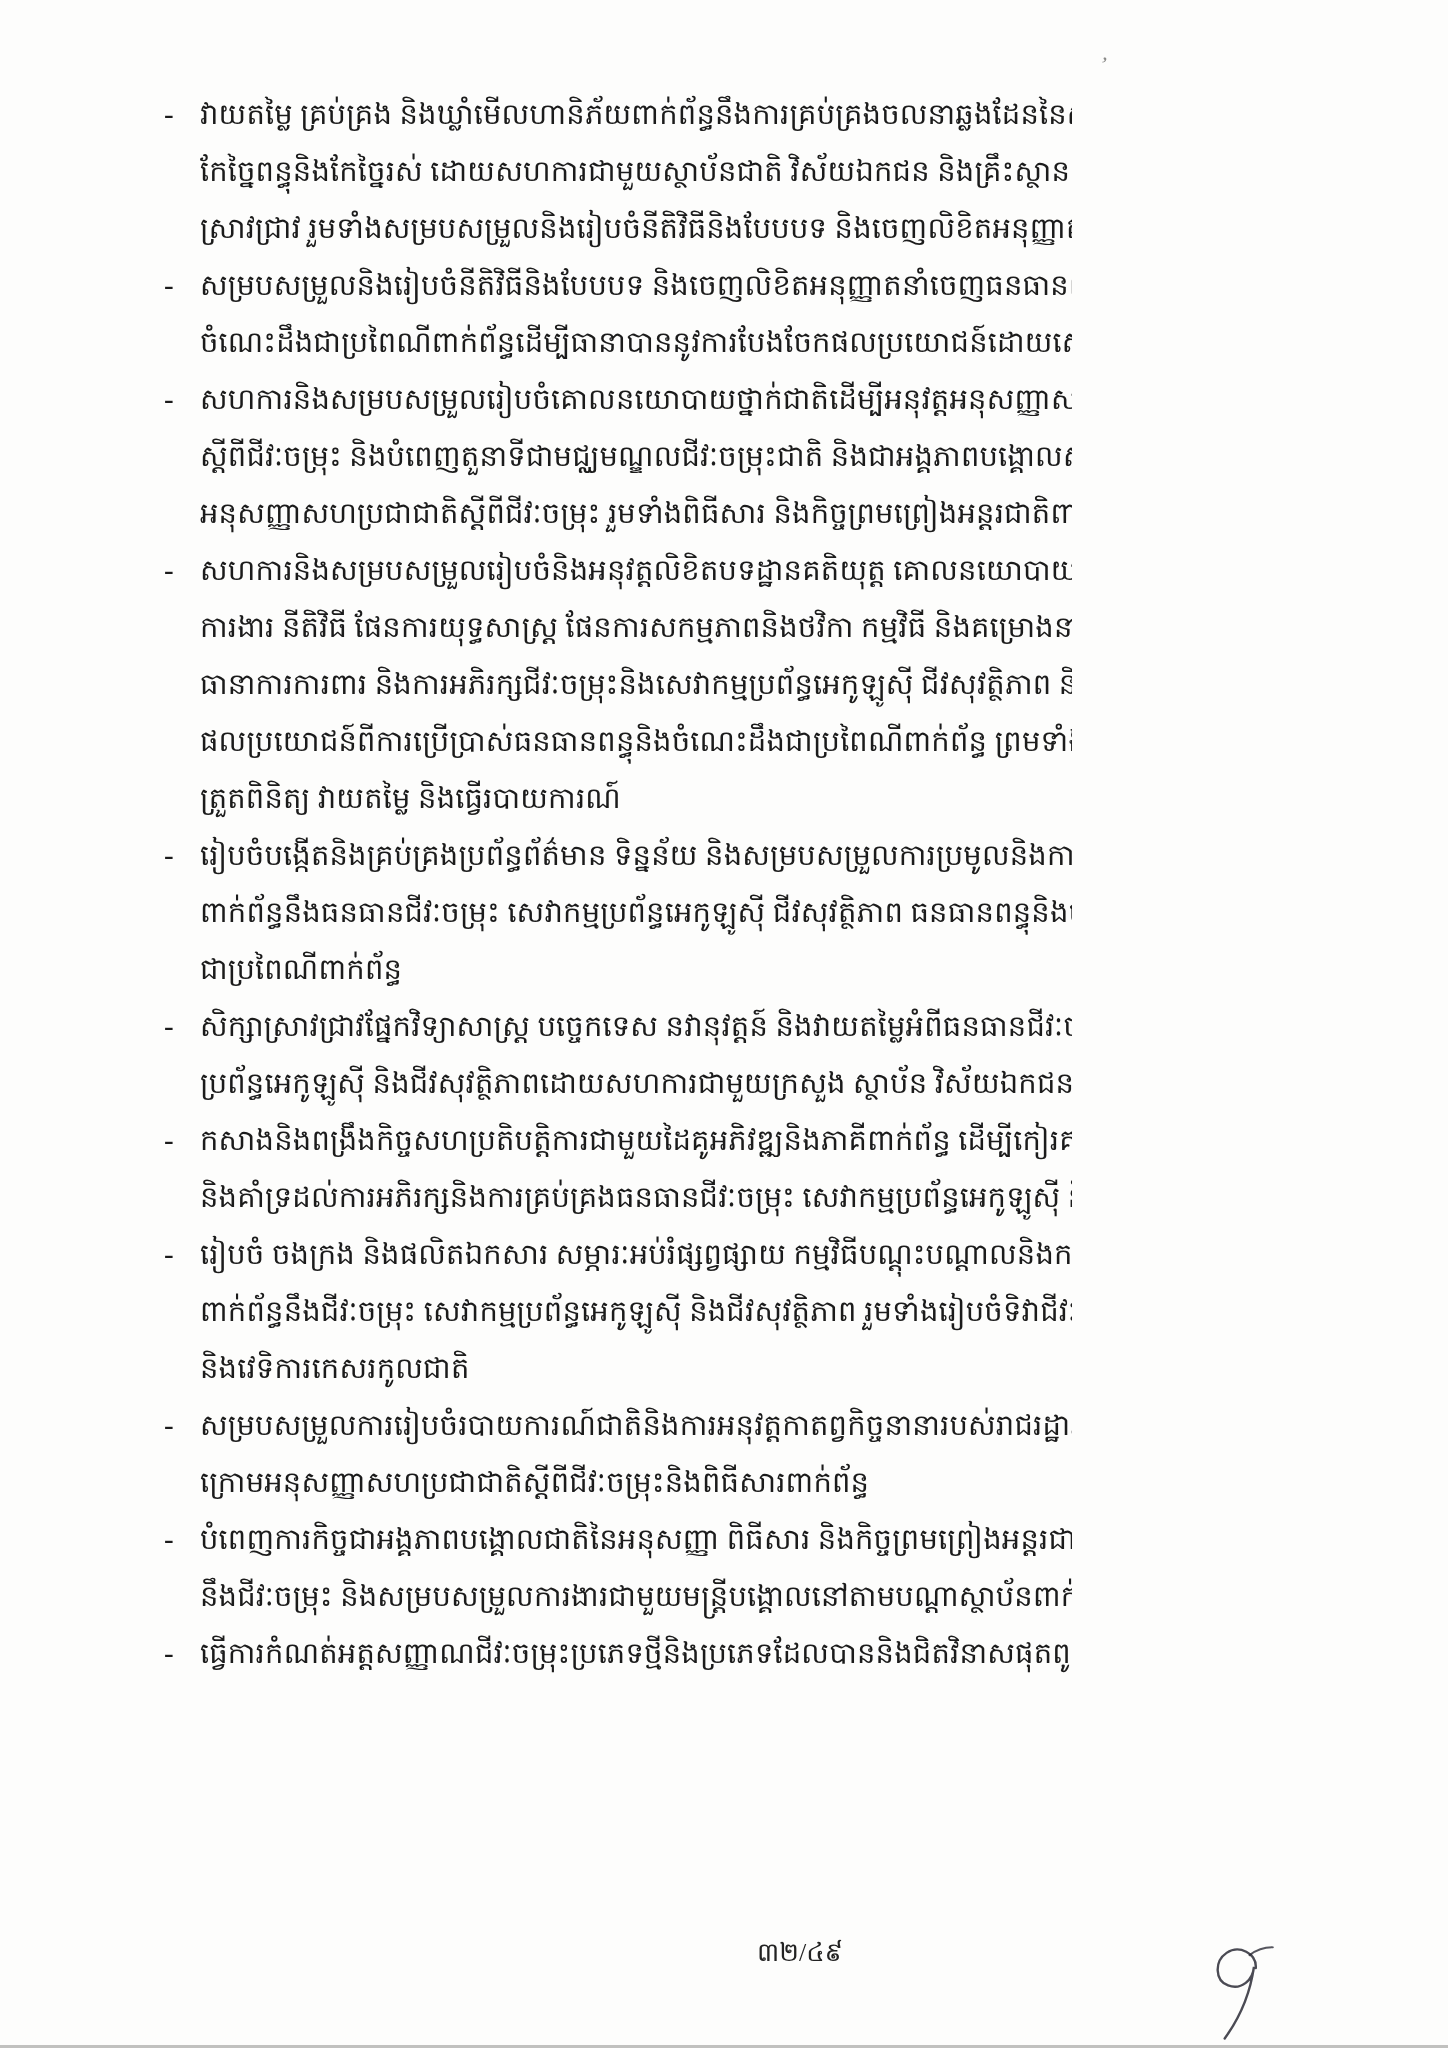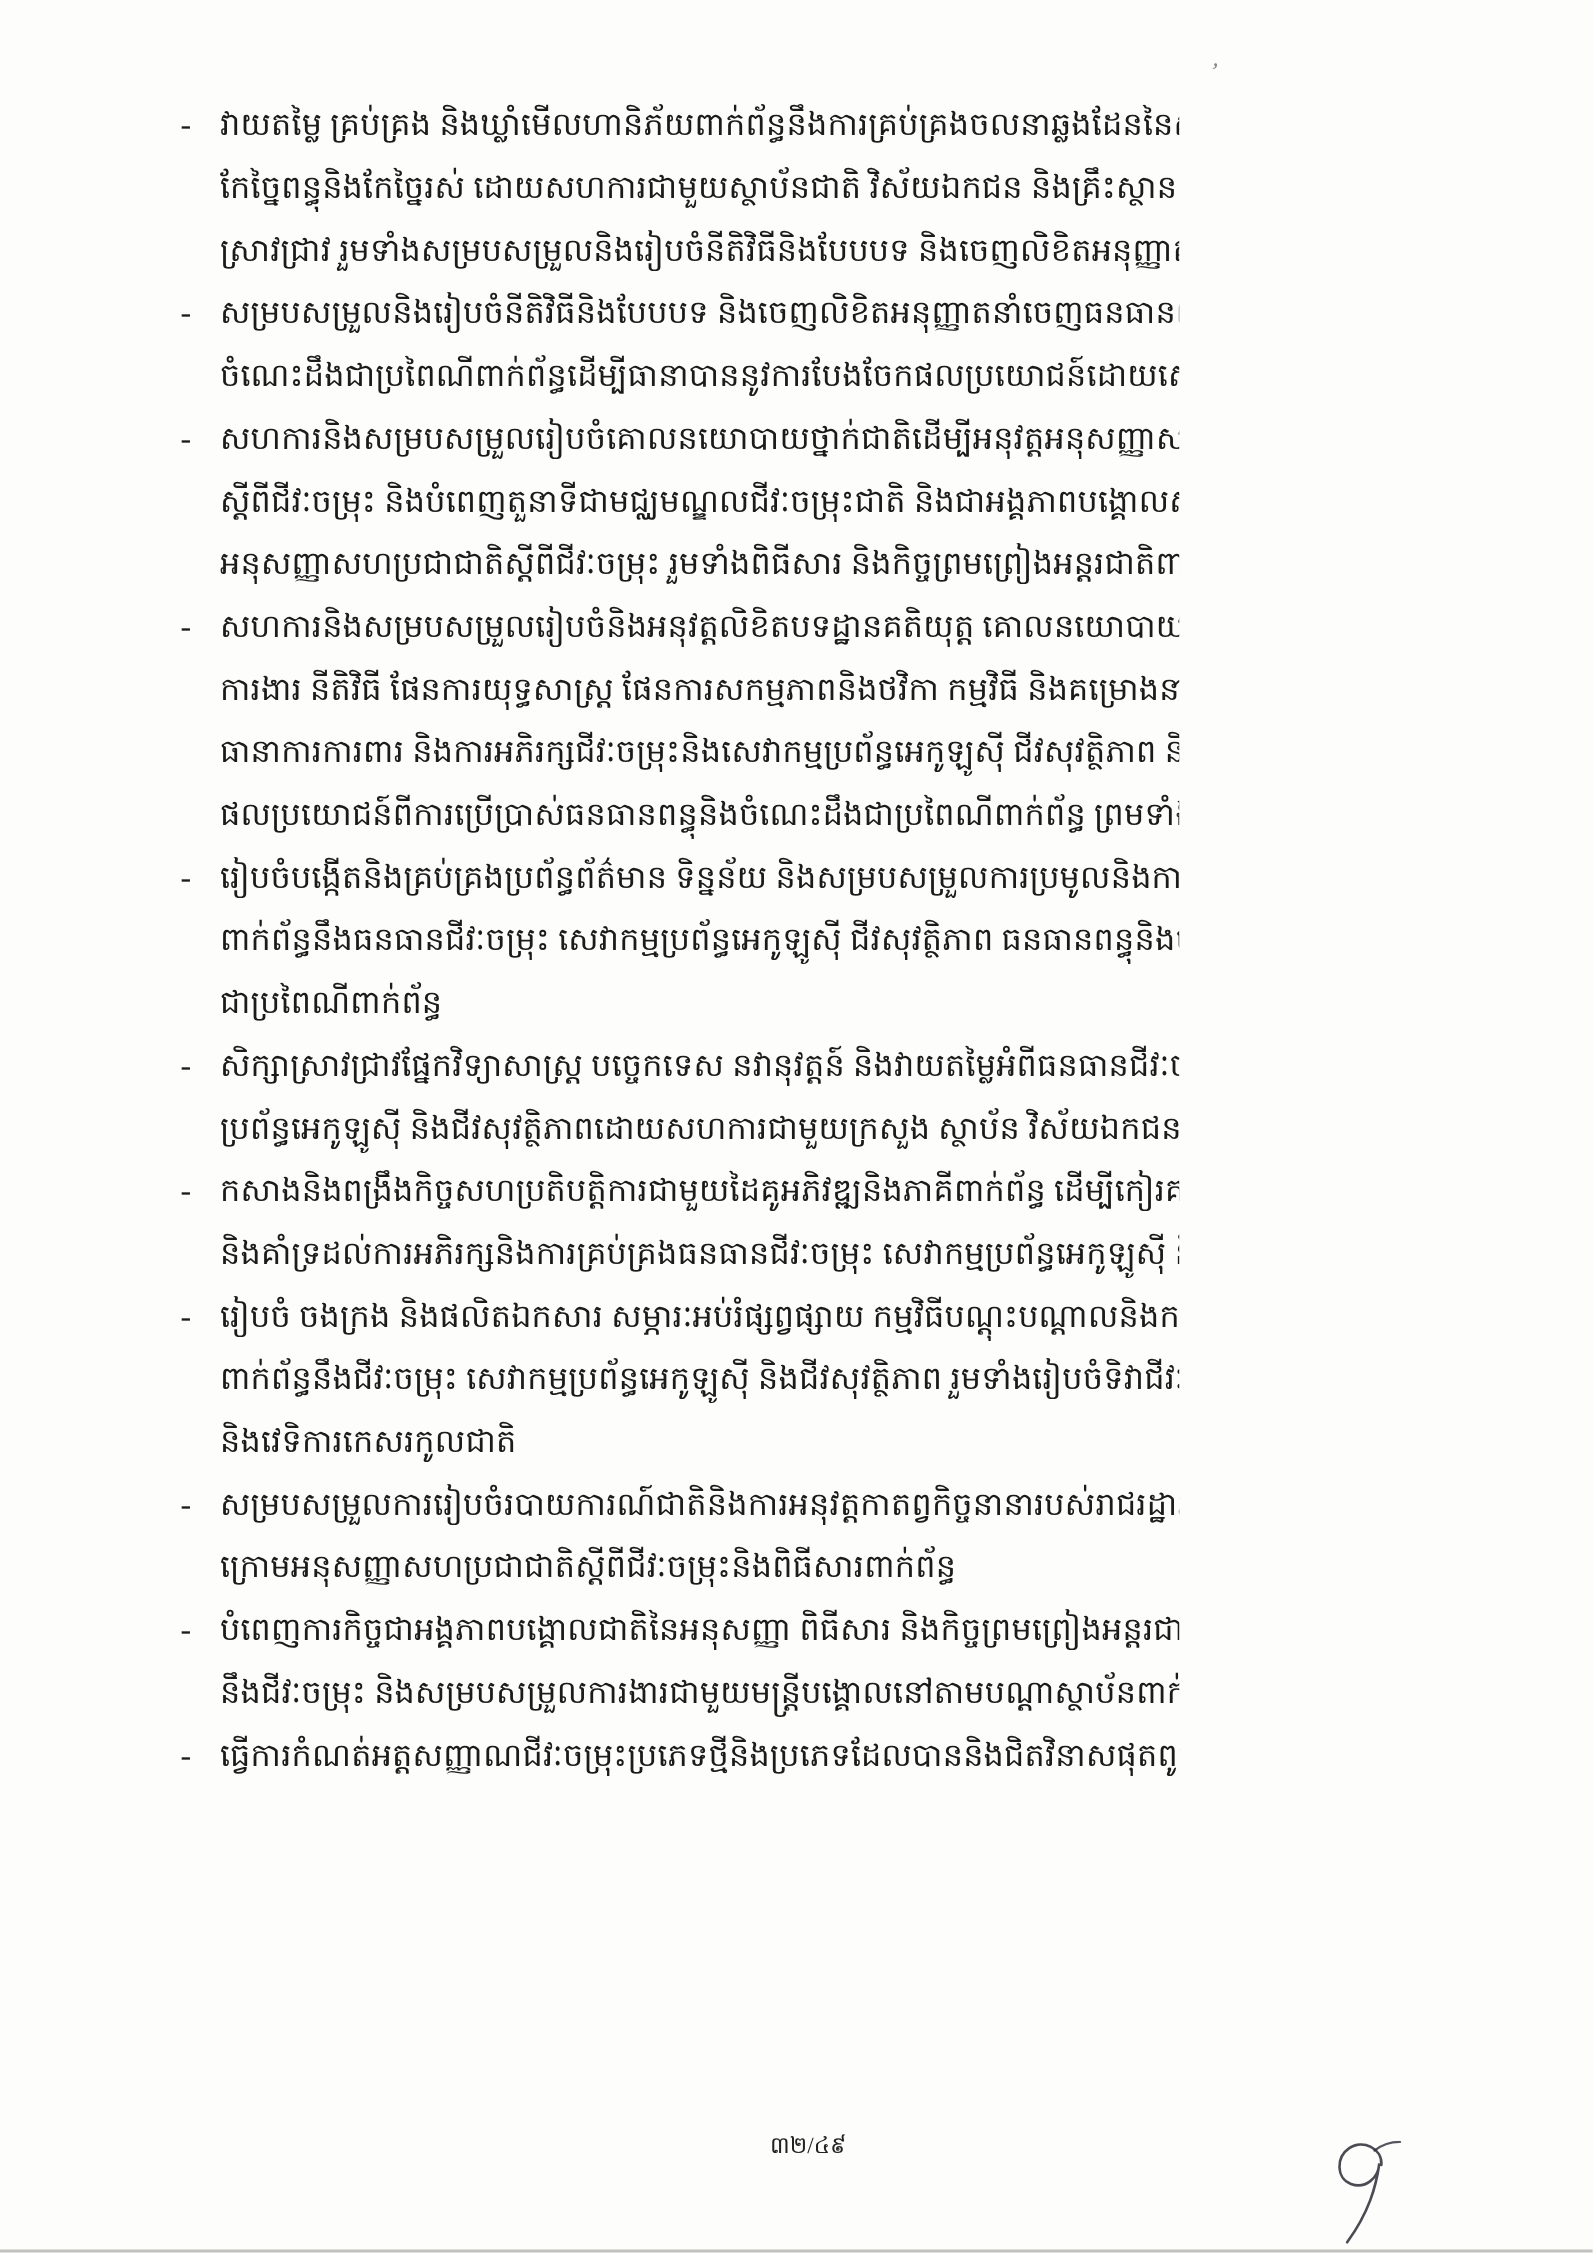--- a/index.html
+++ b/index.html
@@ -57,22 +57,22 @@
     font-size: 29px;
     white-space: nowrap;
     overflow: hidden;
     letter-spacing: 0.2px;
   }
   .page-number {
     position: absolute;
     left: 700px;
     top: 1936px;
     width: 200px;
-    text-align: left;
-    font-size: 21px;
+    text-align: center;
+    font-size: 26px;
     color: #222;
   }
   .handwritten-mark {
     position: absolute;
     left: 1200px;
     top: 1942px;
     width: 78px;
     height: 104px;
     transform: rotate(8deg);
   }
@@ -105,20 +105,21 @@
       <div class="line">ស្តីពីជីវៈចម្រុះ និងបំពេញតួនាទីជាមជ្ឈមណ្ឌលជីវៈចម្រុះជាតិ និងជាអង្គភាពបង្គោលសម្រាប់អនុវត្ត</div>
       <div class="line">អនុសញ្ញាសហប្រជាជាតិស្តីពីជីវៈចម្រុះ រួមទាំងពិធីសារ និងកិច្ចព្រមព្រៀងអន្តរជាតិពាក់ព័ន្ធ</div>
     </div>
 
     <div class="bullet">
       <span class="dash">-</span>
       <div class="line">សហការនិងសម្របសម្រួលរៀបចំនិងអនុវត្តលិខិតបទដ្ឋានគតិយុត្ត គោលនយោបាយ ក្របខ័ណ្ឌ</div>
       <div class="line">ការងារ នីតិវិធី ផែនការយុទ្ធសាស្ត្រ ផែនការសកម្មភាពនិងថវិកា កម្មវិធី និងគម្រោងនានាសម្រាប់</div>
       <div class="line">ធានាការការពារ និងការអភិរក្សជីវៈចម្រុះនិងសេវាកម្មប្រព័ន្ធអេកូឡូស៊ី ជីវសុវត្ថិភាព និងការបែងចែក</div>
       <div class="line">ផលប្រយោជន៍ពីការប្រើប្រាស់ធនធានពន្ធុនិងចំណេះដឹងជាប្រពៃណីពាក់ព័ន្ធ ព្រមទាំងតាមដាន</div>
+      <div class="line">ត្រួតពិនិត្យ វាយតម្លៃ និងធ្វើរបាយការណ៍</div>
     </div>
 
     <div class="bullet">
       <span class="dash">-</span>
       <div class="line">រៀបចំបង្កើតនិងគ្រប់គ្រងប្រព័ន្ធព័ត៌មាន ទិន្នន័យ និងសម្របសម្រួលការប្រមូលនិងការធ្វើសារពើភណ្ឌ</div>
       <div class="line">ពាក់ព័ន្ធនឹងធនធានជីវៈចម្រុះ សេវាកម្មប្រព័ន្ធអេកូឡូស៊ី ជីវសុវត្ថិភាព ធនធានពន្ធុនិងចំណេះដឹង</div>
       <div class="line">ជាប្រពៃណីពាក់ព័ន្ធ</div>
     </div>
 
     <div class="bullet">

